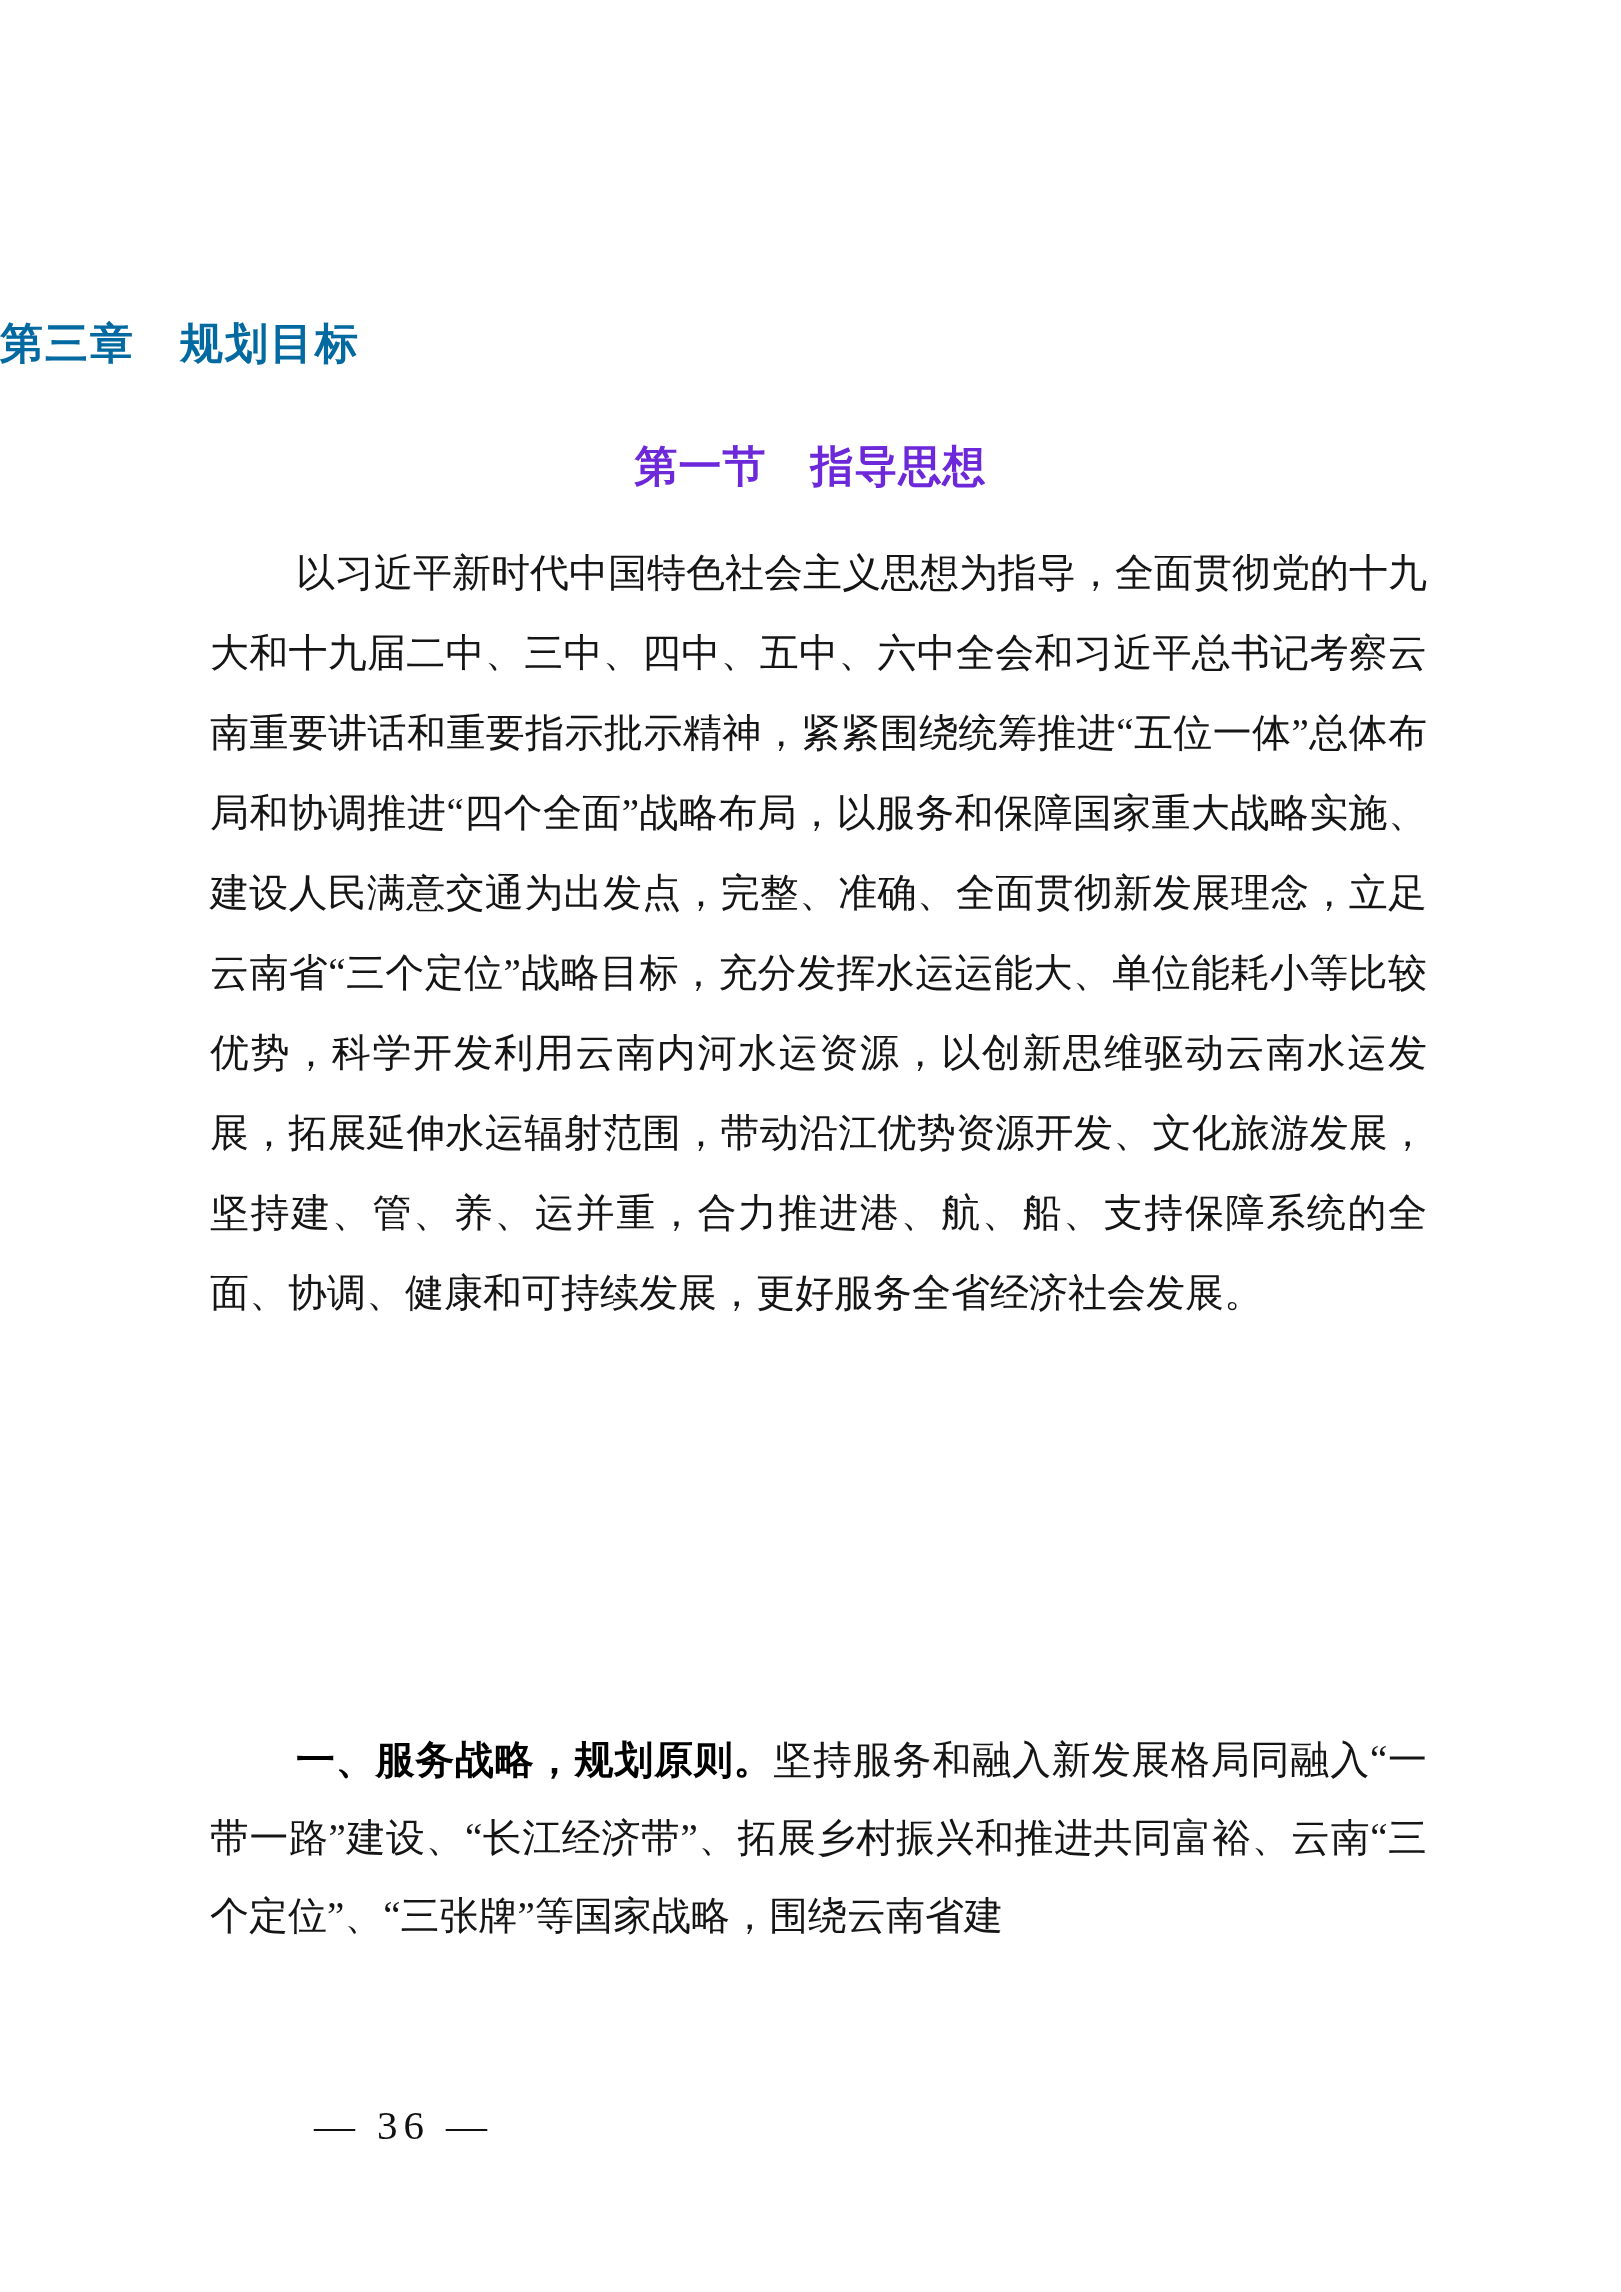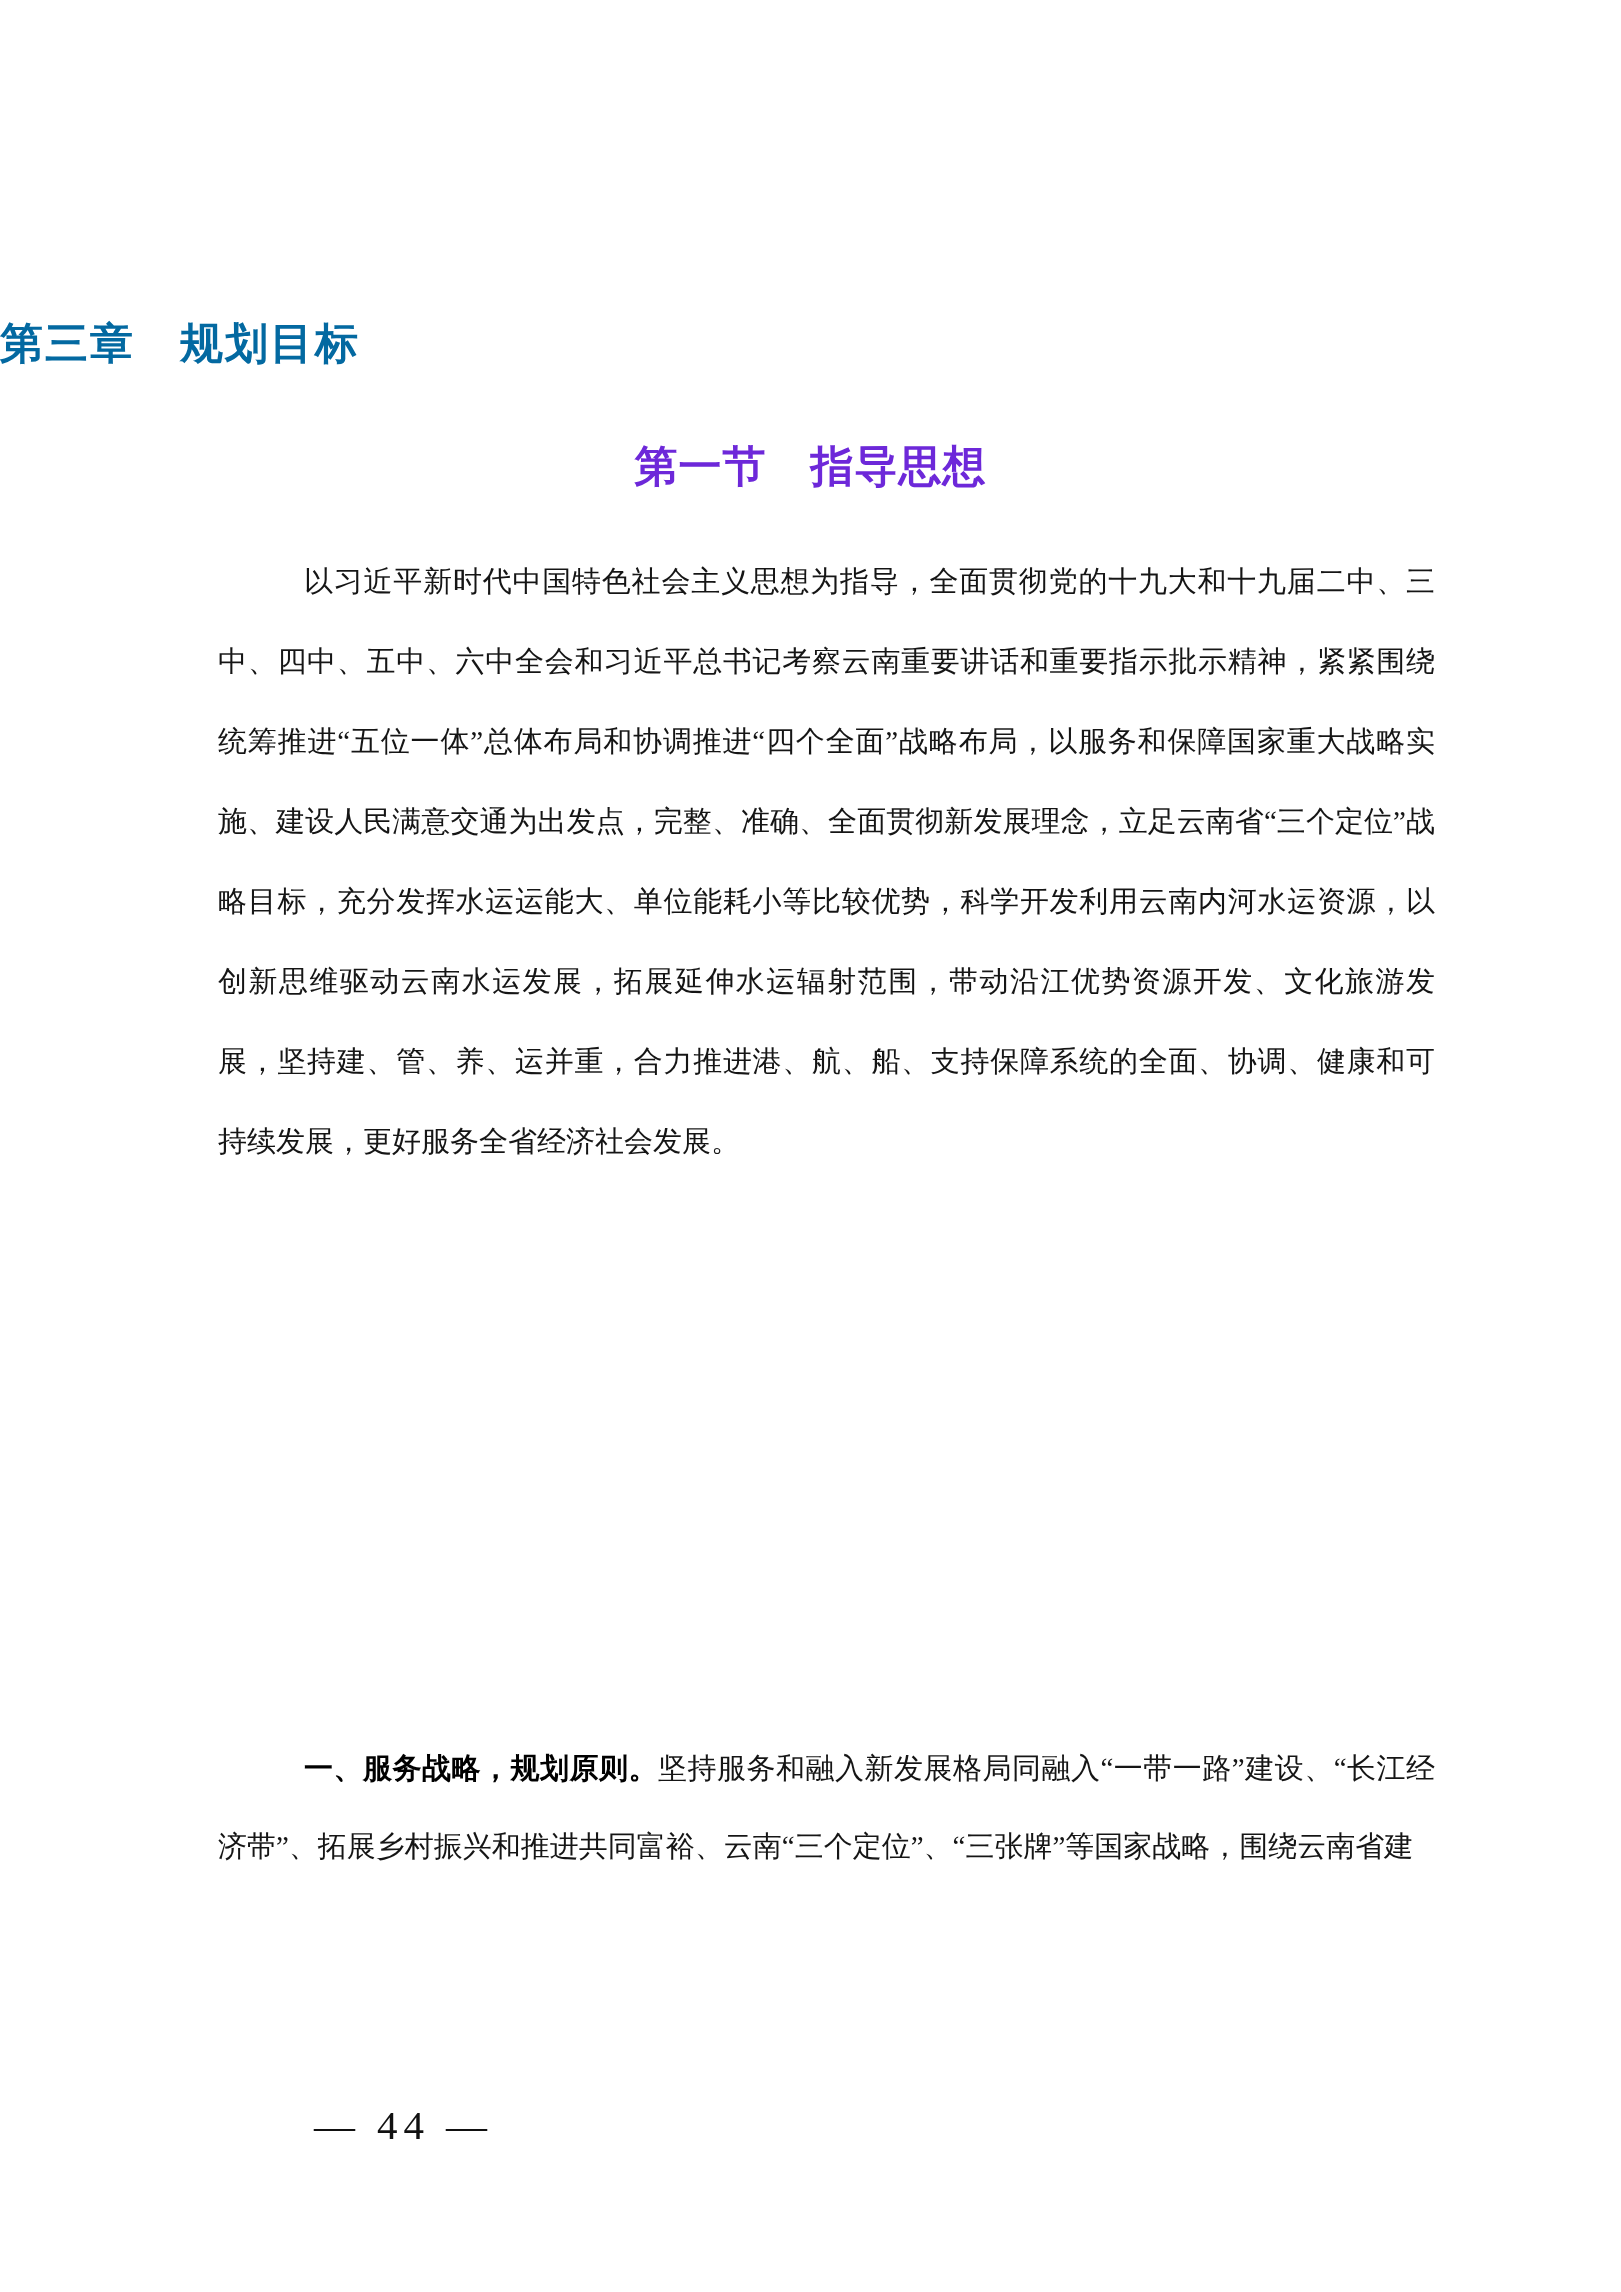--- a/index.html
+++ b/index.html
@@ -42,22 +42,22 @@
     line-height: 47px;
     letter-spacing: 1px;
     color: #6d28d9;
   }
   .section-title.s1 { top: 443px; }
   .section-title.s2 { top: 1632px; }
   .body-para {
     position: absolute;
     left: 202px;
     width: 1217px;
-    margin: 16px;
-    font-size: 29px;
+    margin: 8px;
+    font-size: 39px;
     text-align: justify;
     text-justify: inter-character;
     text-indent: 86px;
     color: #151515;
   }
   .para1 {
     top: 525px;
     line-height: 80px;
   }
   .para2 {
@@ -87,16 +87,16 @@
 
   <h1 class="chapter-title">第三章　规划目标</h1>
 
   <h2 class="section-title s1">第一节　指导思想</h2>
 
   <p class="body-para para1"><span>以习近平新时代中国特色社会主义思想为指导，全面贯彻党的十九大和十九届二中、三中、四中、五中、六中全会和习近平总书记考察云南重要讲话和重要指示批示精神，紧紧围绕统筹推进“五位一体”总体布局和协调推进“四个全面”战略布局，以服务和保障国家重大战略实施、建设人民满意交通为出发点，完整、准确、全面贯彻新发展理念，立足云南省“三个定位”战略目标，充分发挥水运运能大、单位能耗小等比较优势，科学开发利用云南内河水运资源，以创新思维驱动云南水运发展，拓展延伸水运辐射范围，带动沿江优势资源开发、文化旅游发展，坚持建、管、养、运并重，合力推进港、航、船、支持保障系统的全面、协调、健康和可持续发展，更好服务全省经济社会发展。</span></p>
 
 
   <p class="body-para para2"><strong class="lead">一、服务战略，规划原则。</strong><span>坚持服务和融入新发展格局同融入“一带一路”建设、“长江经济带”、拓展乡村振兴和推进共同富裕、云南“三个定位”、“三张牌”等国家战略，围绕云南省建</span></p>
 
-  <div class="page-number">— 44 —</div>
+  <div class="page-number">— 36 —</div>
 
 </div>
 
 
 </body></html>

